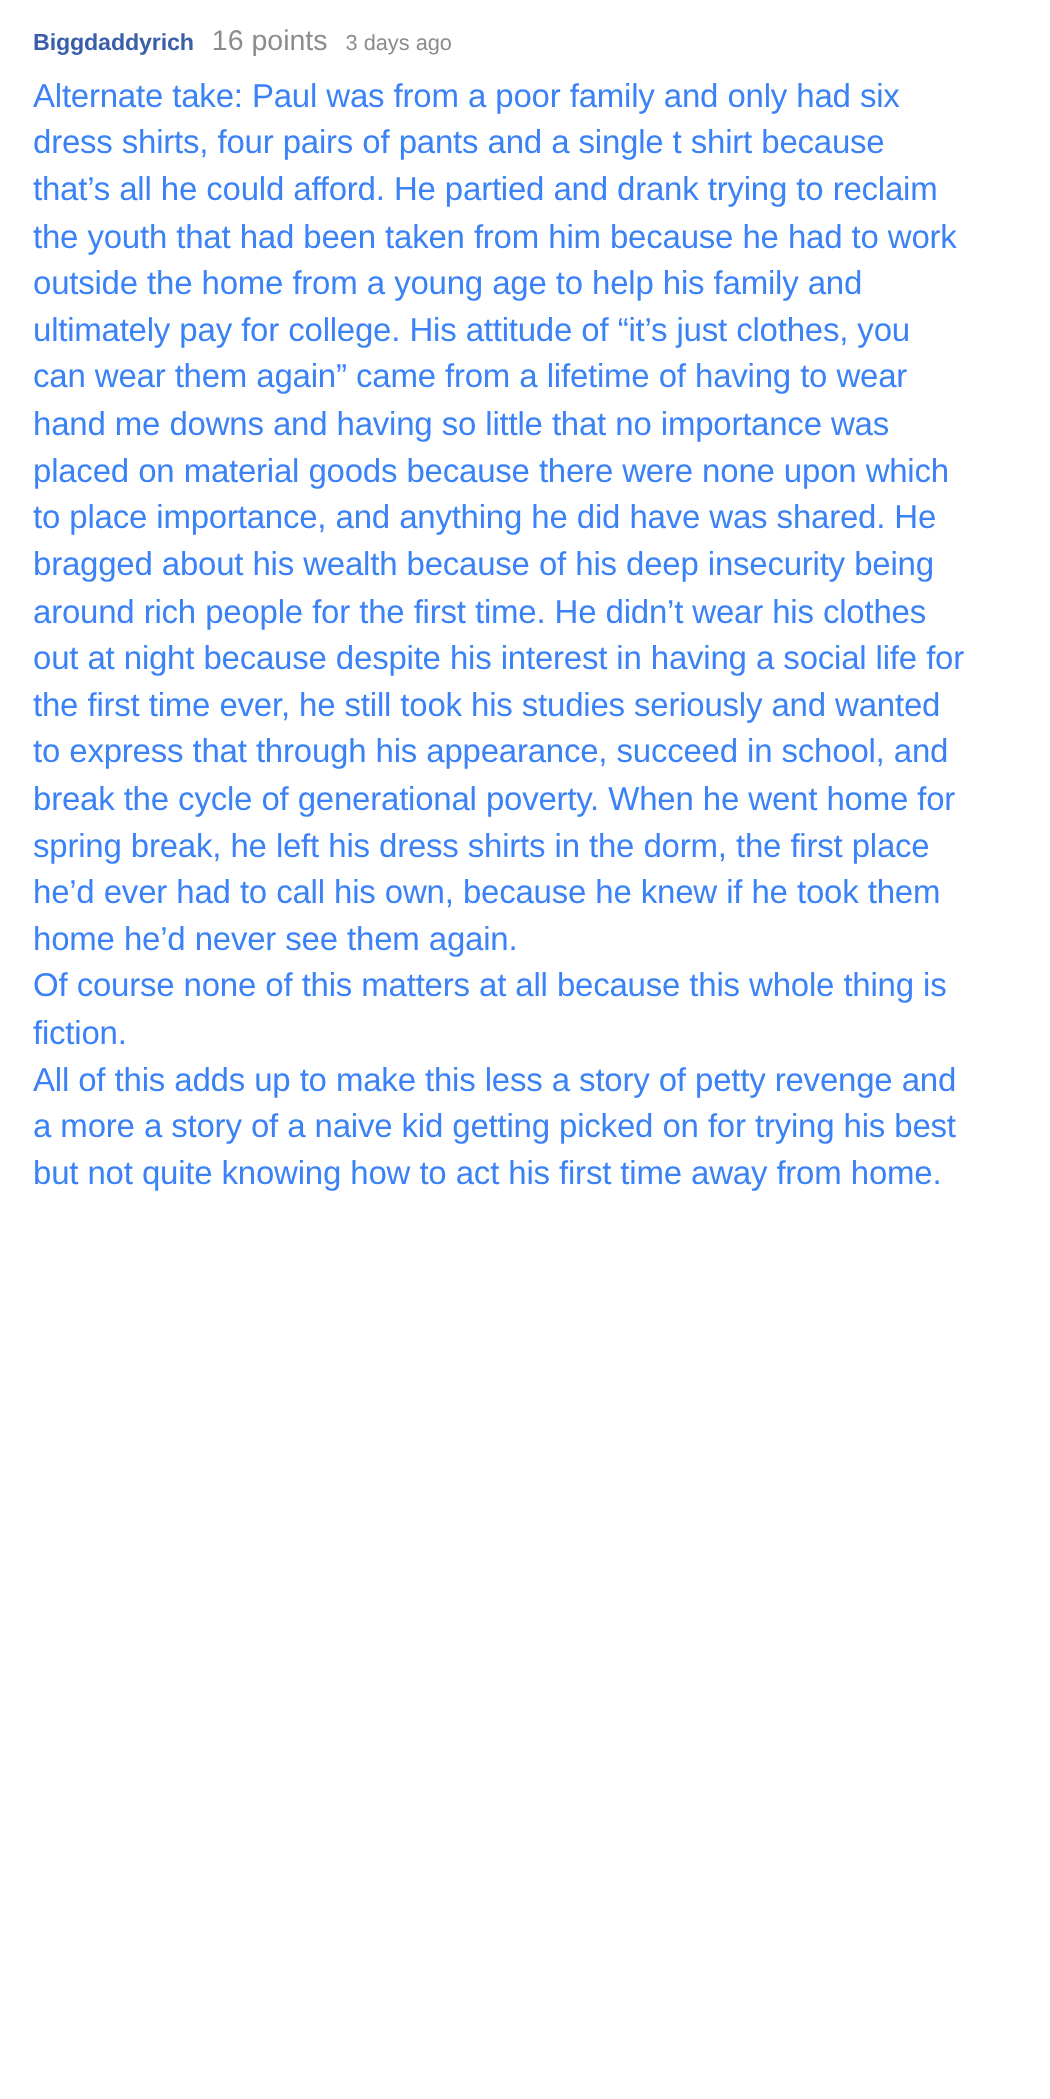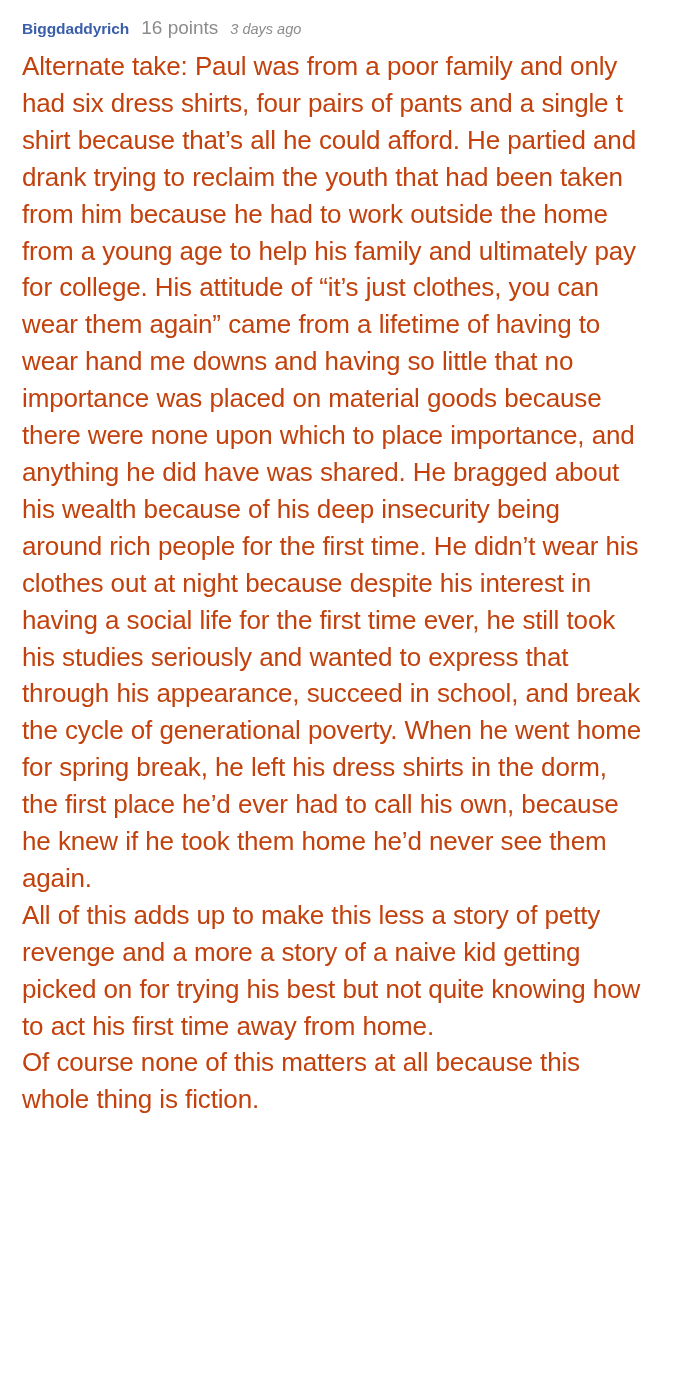--- a/index.html
+++ b/index.html
@@ -31,26 +31,25 @@
     font-size: 15.5px;
     letter-spacing: -0.1px;
   }
   .points {
     color: #8c8c8c;
     font-size: 19px;
   }
   .timestamp {
     color: #8c8c8c;
     font-size: 14.5px;
-    font-style: italic;
   }
   .comment-body p {
     margin: 0;
-    color: #c2410c;
-    font-size: 26px;
+    color: #3b82f6;
+    font-size: 22px;
     line-height: 1.42;
     letter-spacing: -0.15px;
     word-spacing: 0.2px;
   }
   .comment-body p + p {
     margin-top: 0px;
   }
 </style>
 </head>
 <body>
@@ -58,17 +57,17 @@
 <div class="comment">
 
   <div class="comment-header">
     <span class="author">Biggdaddyrich</span>
     <span class="points">16 points</span>
     <span class="timestamp">3 days ago</span>
   </div>
 
   <div class="comment-body">
     <p>Alternate take: Paul was from a poor family and only had six dress shirts, four pairs of pants and a single t shirt because that’s all he could afford. He partied and drank trying to reclaim the youth that had been taken from him because he had to work outside the home from a young age to help his family and ultimately pay for college. His attitude of “it’s just clothes, you can wear them again” came from a lifetime of having to wear hand me downs and having so little that no importance was placed on material goods because there were none upon which to place importance, and anything he did have was shared. He bragged about his wealth because of his deep insecurity being around rich people for the first time. He didn’t wear his clothes out at night because despite his interest in having a social life for the first time ever, he still took his studies seriously and wanted to express that through his appearance, succeed in school, and break the cycle of generational poverty. When he went home for spring break, he left his dress shirts in the dorm, the first place he’d ever had to call his own, because he knew if he took them home he’d never see them again.</p>
+    <p>Of course none of this matters at all because this whole thing is fiction.</p>
     <p>All of this adds up to make this less a story of petty revenge and a more a story of a naive kid getting picked on for trying his best but not quite knowing how to act his first time away from home.</p>
-    <p>Of course none of this matters at all because this whole thing is fiction.</p>
   </div>
 
 </div>
 
 </body></html>

